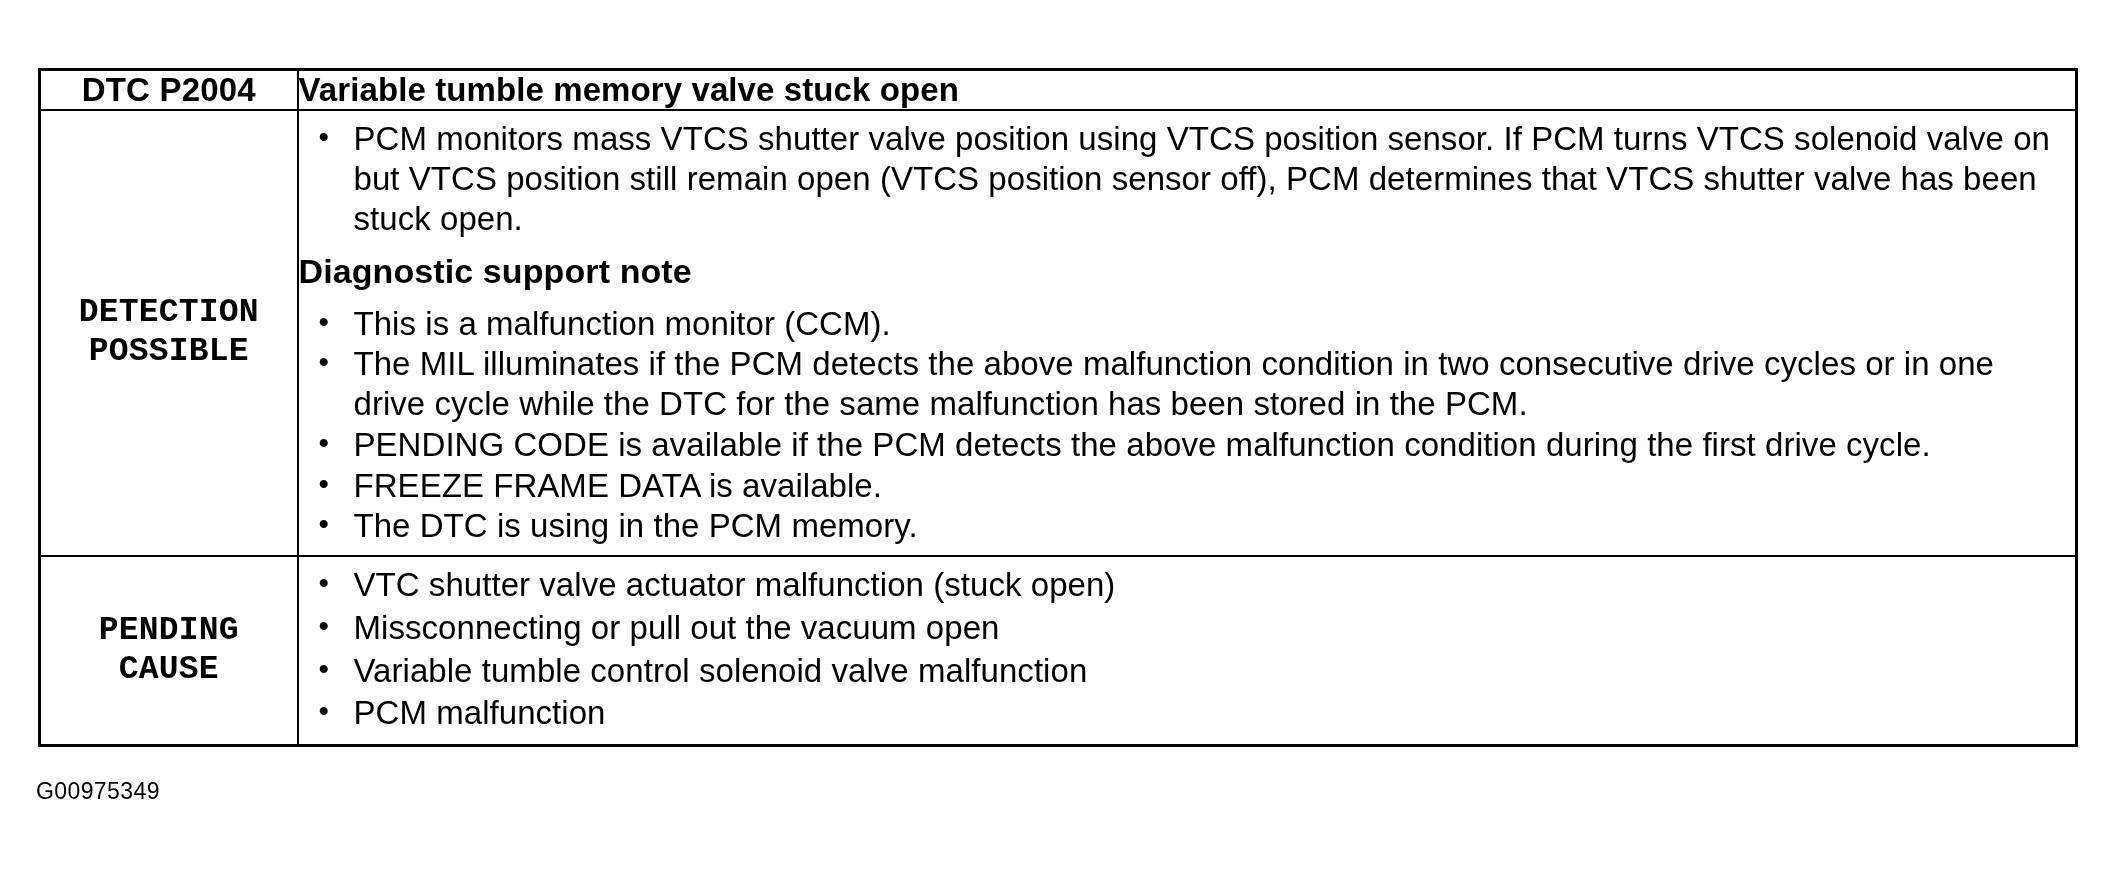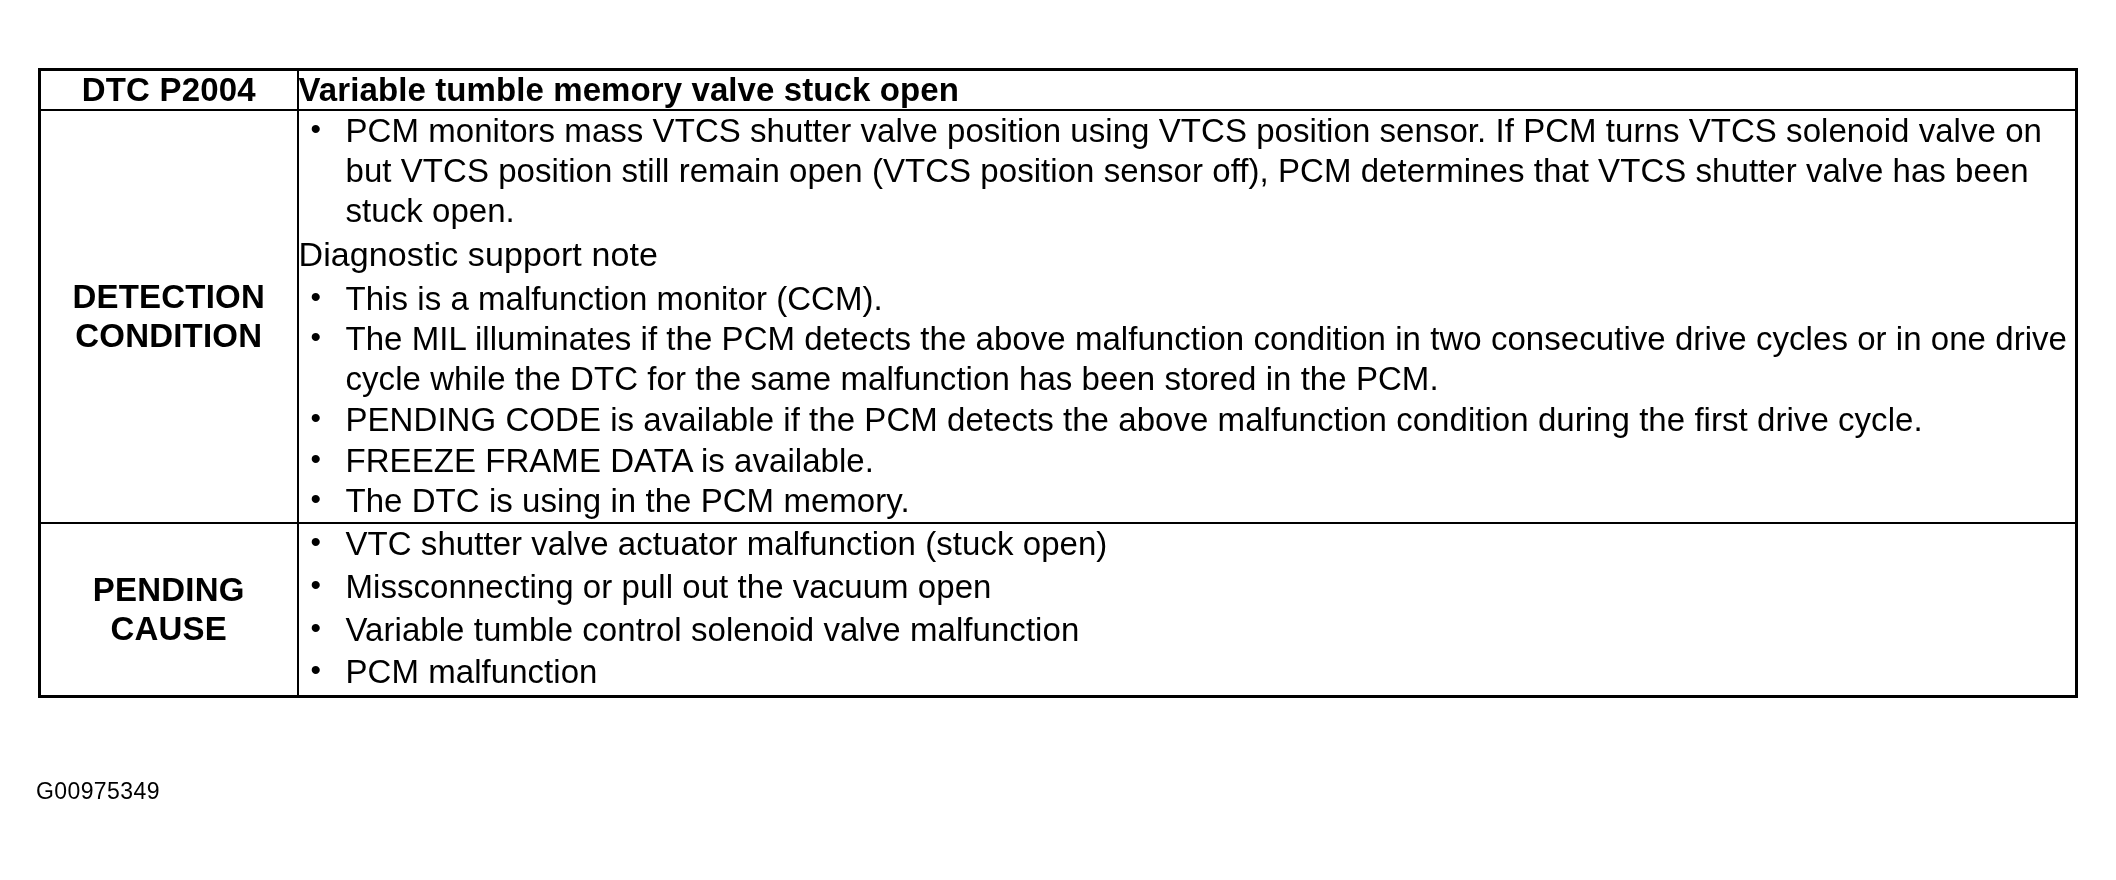--- a/index.html
+++ b/index.html
@@ -39,20 +39,21 @@
   
   col.label-col { width: 258px; }
 
   td.label-cell {
     text-align: center;
     font-weight: bold;
     font-size: 33px;
     line-height: 1.18;
     letter-spacing: 0.2px;
     padding: 6px 8px;
+    font-family: Liberation Mono, monospace;
   }
 
   td.code-cell {
     text-align: center;
     font-weight: bold;
     font-size: 33px;
     padding: 8px 6px;
     letter-spacing: 0.2px;
   }
 
@@ -65,21 +66,21 @@
 
   td.content-cell {
     padding: 10px 14px 12px 16px;
     font-size: 33px;
     line-height: 1.205;
   }
 
   ul.blist {
     list-style: none;
     margin: 0;
-    padding: 0;
+    padding: 8px;
   }
 
   ul.blist > li {
     position: relative;
     padding-left: 47px;
     margin: 0 0 1px 0;
     font-size: 33px;
     line-height: 1.205;
     letter-spacing: 0.05px;
   }
@@ -87,21 +88,21 @@
   ul.blist > li::before {
     content: "\2022";
     position: absolute;
     left: 12px;
     top: -1px;
     font-size: 30px;
     line-height: 1.24;
   }
 
   .subhead {
-    font-weight: normal;
+    font-weight: bold;
     font-size: 34px;
     line-height: 1.22;
     margin: 4px 0 3px 0;
     letter-spacing: 0.1px;
   }
 
   .cause-cell ul.blist > li {
     margin-bottom: 3px;
   }
 
@@ -125,21 +126,21 @@
     </colgroup>
     <tbody>
       <tr>
         <td class="code-cell">DTC P2004</td>
         <td class="title-cell">Variable tumble memory valve stuck open</td>
       </tr>
 
       <tr>
         <td class="label-cell">
           <div>DETECTION</div>
-          <div>CONDITION</div>
+          <div>POSSIBLE</div>
         </td>
         <td class="content-cell">
           <ul class="blist">
             <li>PCM monitors mass VTCS shutter valve position using VTCS position sensor. If PCM turns VTCS solenoid valve on but VTCS position still remain open (VTCS position sensor off), PCM determines that VTCS shutter valve has been stuck open.</li>
           </ul>
           <div class="subhead">Diagnostic support note</div>
           <ul class="blist">
             <li>This is a malfunction monitor (CCM).</li>
             <li>The MIL illuminates if the PCM detects the above malfunction condition in two consecutive drive cycles or in one drive cycle while the DTC for the same malfunction has been stored in the PCM.</li>
             <li>PENDING CODE is available if the PCM detects the above malfunction condition during the first drive cycle.</li>

